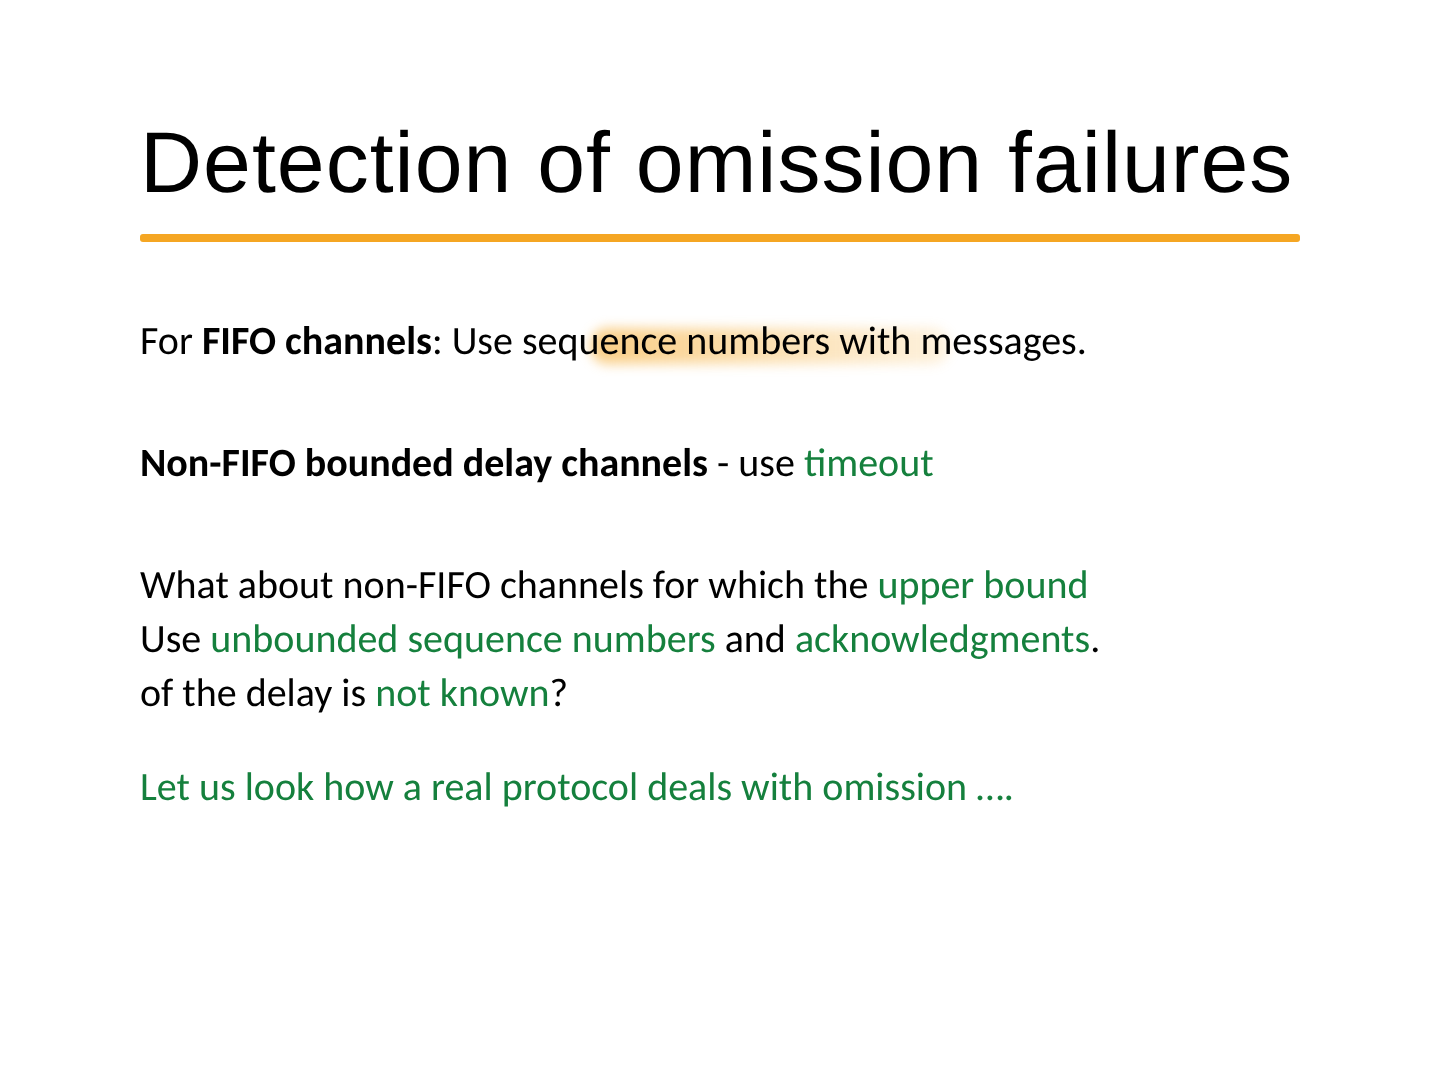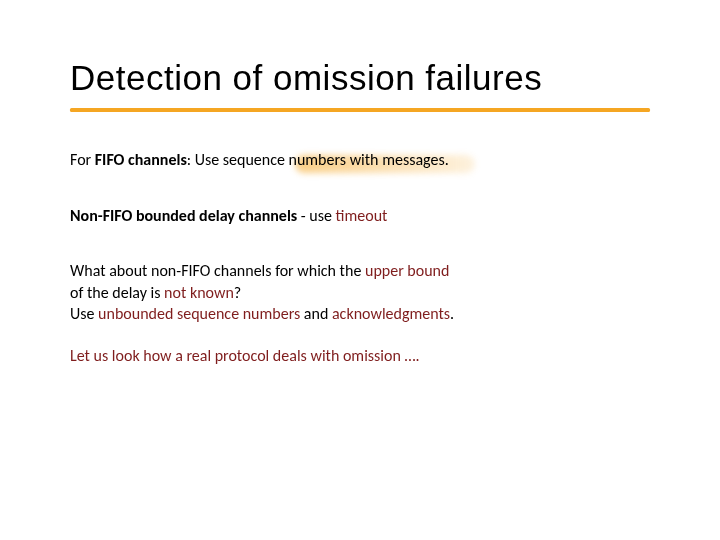--- a/index.html
+++ b/index.html
@@ -11,21 +11,21 @@
     overflow: hidden;
   }
   .slide {
     width: 100%;
     height: 100%;
     padding: 58px 70px 40px 70px;
     position: relative;
   }
   .title {
     font-family: Impact, "Arial Black", sans-serif;
-    font-size: 35px;
+    font-size: 43px;
     font-weight: 400;
     letter-spacing: 0.5px;
     color: #000;
     margin-bottom: 10px;
     position: relative;
   }
   .underline-wrap {
     position: relative;
     margin-bottom: 38px;
   }
@@ -42,26 +42,26 @@
     left: 225px;
     top: 6px;
     width: 180px;
     height: 18px;
     background: linear-gradient(90deg, rgba(245,166,35,0.55), rgba(245,166,35,0.15));
     border-radius: 12px;
     filter: blur(3px);
     z-index: 0;
   }
   .body {
-    font-size: 16px;
+    font-size: 20px;
     line-height: 1.35;
     color: #000;
   }
   .indent { padding-left: 32px; }
-  .term { color: #7f1d1d; }
+  .term { color: #15803d; }
   .line { position: relative; z-index: 1; }
   b, .bold { font-weight: 700; }
 </style>
 </head>
 <body>
 
 <div class="slide">
 
   <div class="title">Detection of omission failures</div>
   <div class="underline-wrap">
@@ -79,24 +79,24 @@
 
     <div style="margin-bottom:34px;">
       <b>Non-FIFO bounded delay channels</b><span> - use </span><span class="term">timeout</span>
     </div>
 
     <div style="margin-bottom:20px;">
       <div class="line">
         <span>What about non-FIFO channels for which the </span><span class="term">upper bound</span>
       </div>
       <div class="line">
-        <span> of the delay is </span><span class="term">not known</span><span>?</span>
+        <span>Use </span><span class="term">unbounded sequence numbers</span><span> and </span><span class="term">acknowledgments</span><span>.</span>
       </div>
       <div class="line">
-        <span>Use </span><span class="term">unbounded sequence numbers</span><span> and </span><span class="term">acknowledgments</span><span>.</span>
+        <span> of the delay is </span><span class="term">not known</span><span>?</span>
       </div>
     </div>
 
     <div>
       <span class="term">Let us look how a real protocol deals with omission ….</span>
     </div>
 
   </div>
 </div>
 

